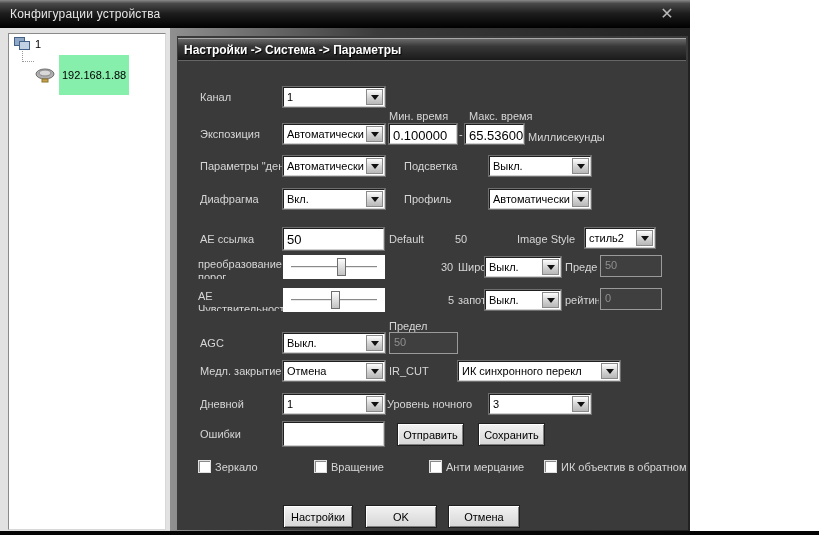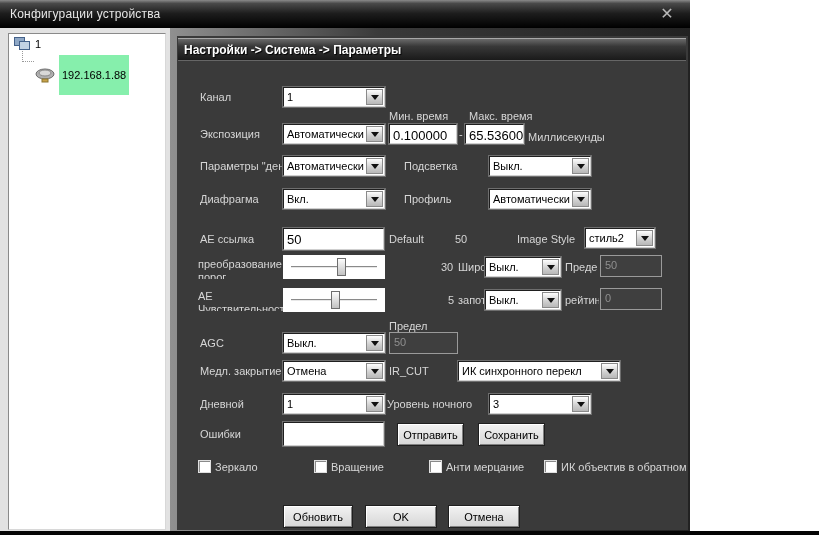--- a/index.html
+++ b/index.html
@@ -252,21 +252,21 @@
 
       <div class="cb" style="left:21px;top:424px;"></div>
       <div class="lbl" style="left:38px;top:425px;">Зеркало</div>
       <div class="cb" style="left:137px;top:424px;"></div>
       <div class="lbl" style="left:154px;top:425px;">Вращение</div>
       <div class="cb" style="left:252px;top:424px;"></div>
       <div class="lbl" style="left:269px;top:425px;text-align:center;">Анти мерцание</div>
       <div class="cb" style="left:367px;top:424px;"></div>
       <div class="lbl clip" style="left:384px;top:425px;width:127px;">ИК объектив в обратном</div>
 
-      <div class="btn3d" style="left:106px;top:469px;width:70px;height:23px;">Обновить</div>
+      <div class="btn3d" style="left:106px;top:469px;width:70px;height:23px;">Настройки</div>
       <div class="btn3d" style="left:188px;top:469px;width:72px;height:23px;">OK</div>
       <div class="btn3d" style="left:271px;top:469px;width:72px;height:23px;">Отмена</div>
 
     </div>
   </div>
 
   <div class="bottom-edge"></div>
 </div>
 
 </body></html>

